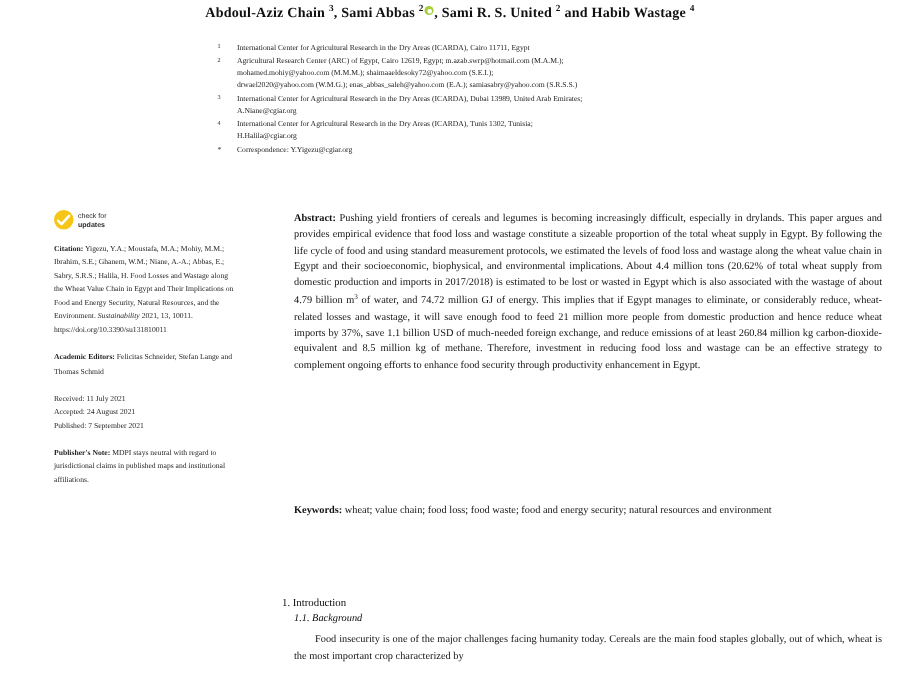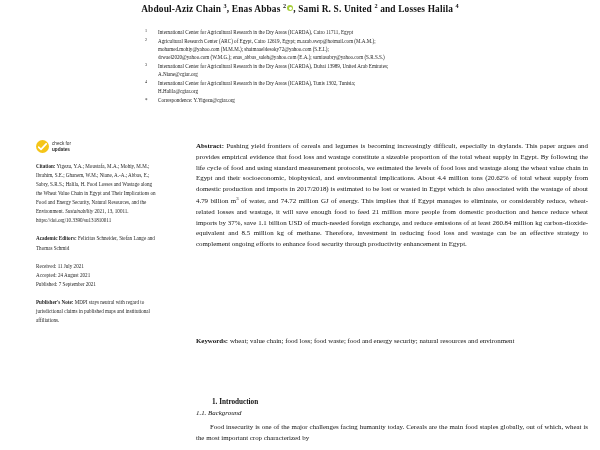--- a/index.html
+++ b/index.html
@@ -151,24 +151,24 @@
     width: 392px;
     font-size: 6.9px;
     line-height: 1.56;
     text-align: left;
     color: #121212;
   }
   .keywords b { font-weight: bold; }
 
   .sec-head {
     position: absolute;
-    left: 212px;
+    left: 188px;
     top: 398px;
     font-size: 7.2px;
-    font-weight: bold;
+    font-weight: normal;
     color: #0f0f0f;
   }
   .sub-head {
     position: absolute;
     left: 196px;
     top: 409px;
     font-size: 6.9px;
     font-style: italic;
     color: #0f0f0f;
   }
@@ -183,21 +183,21 @@
     text-indent: 14px;
     color: #121212;
   }
 </style>
 </head>
 <body>
 
 <div class="page">
 
   <div class="author-line">
-    <span>Abdoul-Aziz Chain </span><sup>3</sup><span>, Enas Abbas </span><sup>2</sup><span class="orcid"></span><span>, Sami R. S. United </span><sup>2</sup><span> and Losses Halila </span><sup>4</sup>
+    <span>Abdoul-Aziz Chain </span><sup>3</sup><span>, Sami Abbas </span><sup>2</sup><span class="orcid"></span><span>, Sami R. S. United </span><sup>2</sup><span> and Habib Wastage </span><sup>4</sup>
   </div>
 
   <div class="affils">
     <div class="affil-row">
       <div class="affil-num">1</div>
       <div class="affil-text">
         <div>International Center for Agricultural Research in the Dry Areas (ICARDA), Cairo 11711, Egypt</div>
       </div>
     </div>
     <div class="affil-row">

